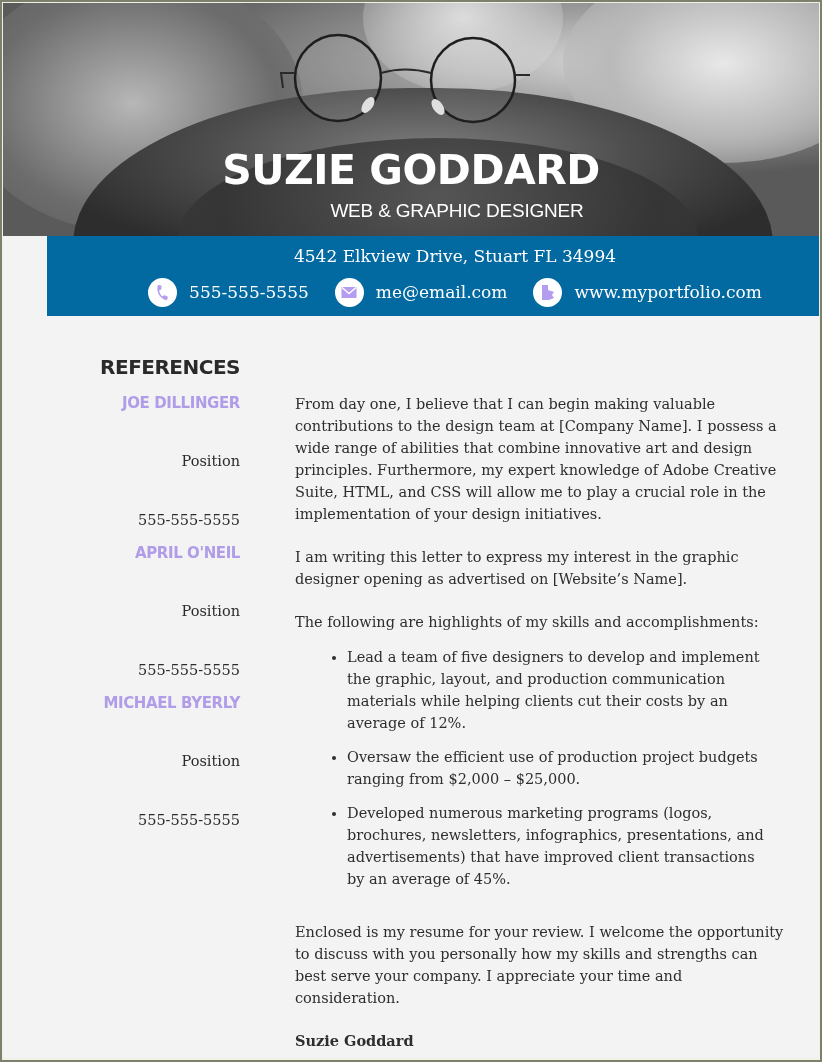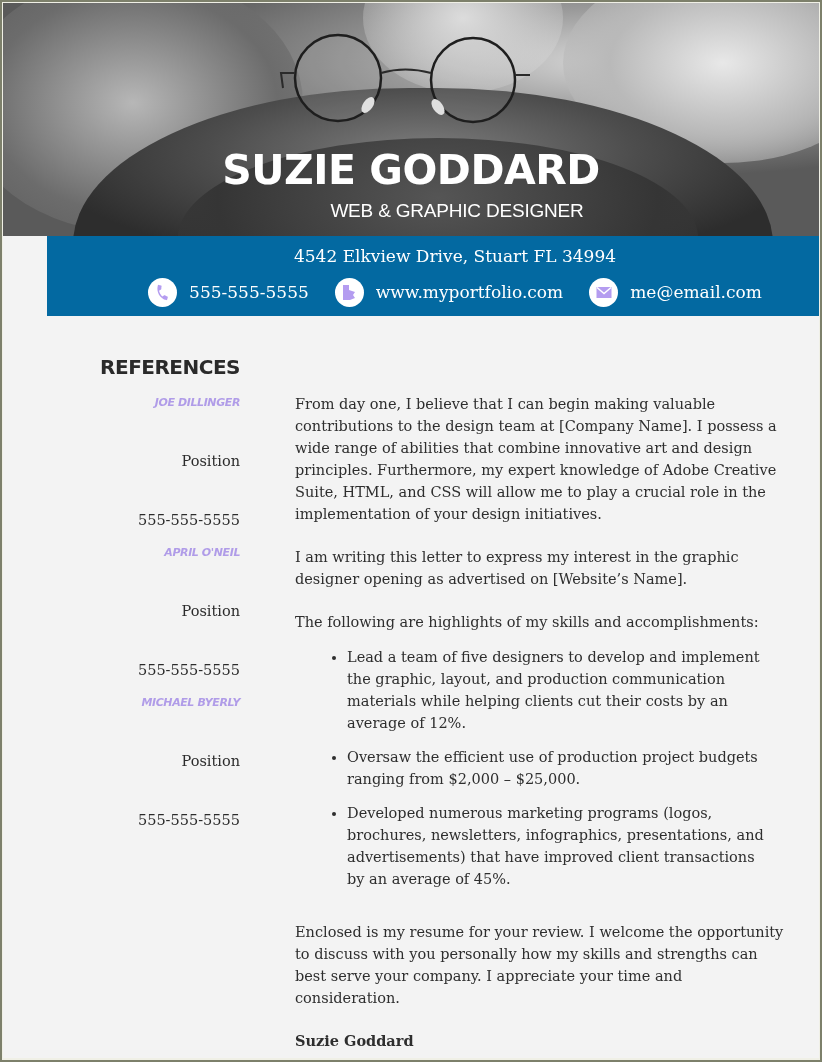--- a/index.html
+++ b/index.html
@@ -34,21 +34,21 @@
     font-family:"DejaVu Serif", serif; font-size:17px; line-height:24px; }
   .contacts { position:absolute; left:0; top:40px; width:816px; height:32px; display:flex; justify-content:center; align-items:center; }
   .contact { display:flex; align-items:center; margin:0 13px; }
   .contact .ico { width:29px; height:29px; border-radius:50%; background:#ffffff; display:flex; align-items:center; justify-content:center; margin-right:12px; }
   .contact .txt { color:#ffffff; font-family:"DejaVu Serif", serif; font-size:17px; line-height:24px; }
 
   
   .refs { position:absolute; left:60px; top:350px; width:177px; text-align:right; }
   .refs h2 { margin:0; font-family:"DejaVu Sans", sans-serif; font-weight:bold; font-size:20px; line-height:28px; color:#2a2a2a; letter-spacing:-0.5px; }
   .ref { margin-top:12px; }
-  .ref .rname { font-family:"DejaVu Sans", sans-serif; font-weight:bold; font-size:11px; line-height:20px; color:#b09ce8; letter-spacing:-0.4px;font-style:italic; }
+  .ref .rname { font-family:"DejaVu Sans", sans-serif; font-weight:bold; font-size:15px; line-height:20px; color:#b09ce8; letter-spacing:-0.4px; }
   .ref .rline { font-family:"DejaVu Serif", serif; font-size:14.5px; line-height:22px; color:#2b2b2b;margin-top:37px; }
   .ref + .ref { margin-top:12px; }
 
   .letter { position:absolute; left:292px; top:390px; width:490px; font-family:"DejaVu Serif", serif; font-size:14.5px; line-height:22px; color:#2e2e2e; }
   .letter p { margin:0 0 21px 0; }
   .letter .bold { font-weight:bold; }
   .letter ul { margin:-8px 0 31px 0; padding-left:40px; }
   .letter li { margin:12px; }
   .letter .closing { margin:0; }
 </style>
@@ -86,34 +86,34 @@
       <div class="contact">
         <span class="ico">
           <svg width="17" height="17" viewBox="0 0 24 24">
               <path d="M6.6 10.8c1.4 2.8 3.8 5.1 6.6 6.6l2.2-2.2c.3-.3.7-.4 1-.2 1.1.4 2.3.6 3.6.6.6 0 1 .4 1 1V20c0 .6-.4 1-1 1C10.6 21 3 13.4 3 4c0-.6.4-1 1-1h3.5c.6 0 1 .4 1 1 0 1.3.2 2.5.6 3.6.1.3 0 .7-.2 1L6.6 10.8z" fill="#b49cf0" transform="rotate(15 12 12)"></path>
             </svg>
         </span>
         <span class="txt">555-555-5555</span>
       </div>
       <div class="contact">
         <span class="ico">
-          <svg width="14" height="17" viewBox="0 0 14 17">
-              <path d="M1 1 H7 L7 6 L13 8 L11 11 L13 14 L8 16 L1 16 Z" fill="#b49cf0"></path>
-            </svg>
-        </span>
-        <span class="txt">www.myportfolio.com</span>
-      </div>
-      <div class="contact">
-        <span class="ico">
           <svg width="16" height="13" viewBox="0 0 16 12">
               <rect x="0.5" y="0.5" width="15" height="11" fill="#b49cf0"></rect>
               <path d="M1 1 L8 7 L15 1" fill="none" stroke="#ffffff" stroke-width="1.4"></path>
             </svg>
         </span>
         <span class="txt">me@email.com</span>
+      </div>
+      <div class="contact">
+        <span class="ico">
+          <svg width="14" height="17" viewBox="0 0 14 17">
+              <path d="M1 1 H7 L7 6 L13 8 L11 11 L13 14 L8 16 L1 16 Z" fill="#b49cf0"></path>
+            </svg>
+        </span>
+        <span class="txt">www.myportfolio.com</span>
       </div>
     </div>
   </div>
 
   <div class="refs">
     <h2>REFERENCES</h2>
     <div class="ref">
       <div class="rname">JOE DILLINGER</div>
       <div class="rline">Position</div>
       <div class="rline">555-555-5555</div>

